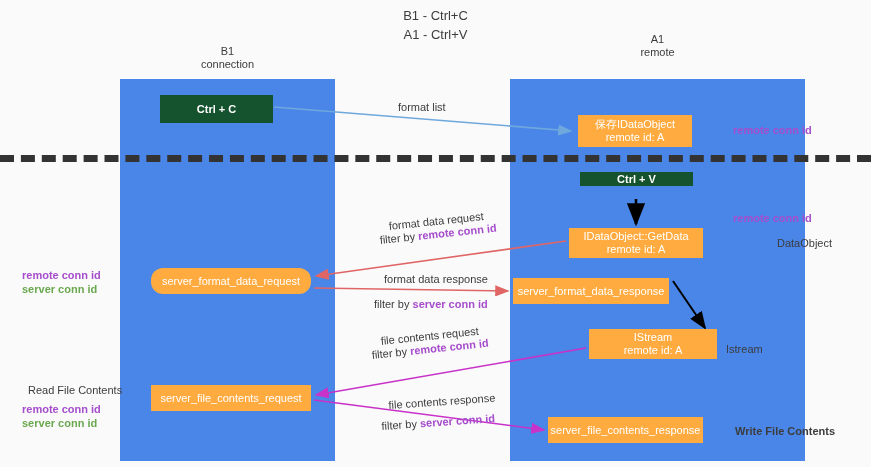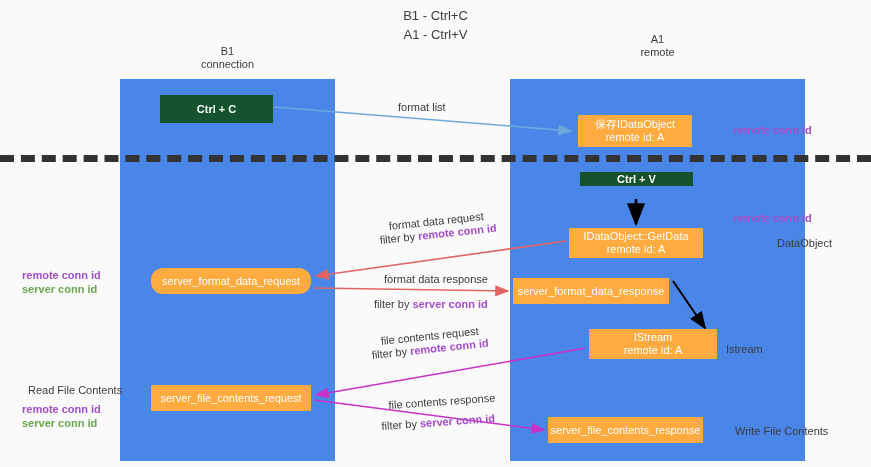--- a/index.html
+++ b/index.html
@@ -53,21 +53,21 @@
   
   .side-label{position:absolute;font-size:11px;line-height:14px;}
   .purple{color:#a64dcc;font-weight:bold;}
   .green-t{color:#6aa84f;font-weight:bold;}
   .dark{color:#3c3c3c;}
 
   #lbl-remote-1{left:733px;top:123px;}
   #lbl-remote-2{left:733px;top:211px;}
   #lbl-dataobject{left:733px;top:236px;margin-left:44px;}
   #lbl-istream{left:726px;top:342px;}
-  #lbl-writefile{left:735px;top:424px;}
+  #lbl-writefile{left:735px;top:424px;font-weight:bold;}
 
   
   #lbl-left-conn{position:absolute;left:22px;top:268px;font-size:11px;line-height:14px;}
   #lbl-readfile{position:absolute;left:28px;top:384px;font-size:11px;color:#3c3c3c;}
   #lbl-left-conn2{position:absolute;left:22px;top:402px;font-size:11px;line-height:14px;}
 
   
   .flow{position:absolute;font-size:11px;line-height:15px;color:#3c3c3c;white-space:nowrap;}
 
   #flow-format-list{left:398px;top:100px;}

